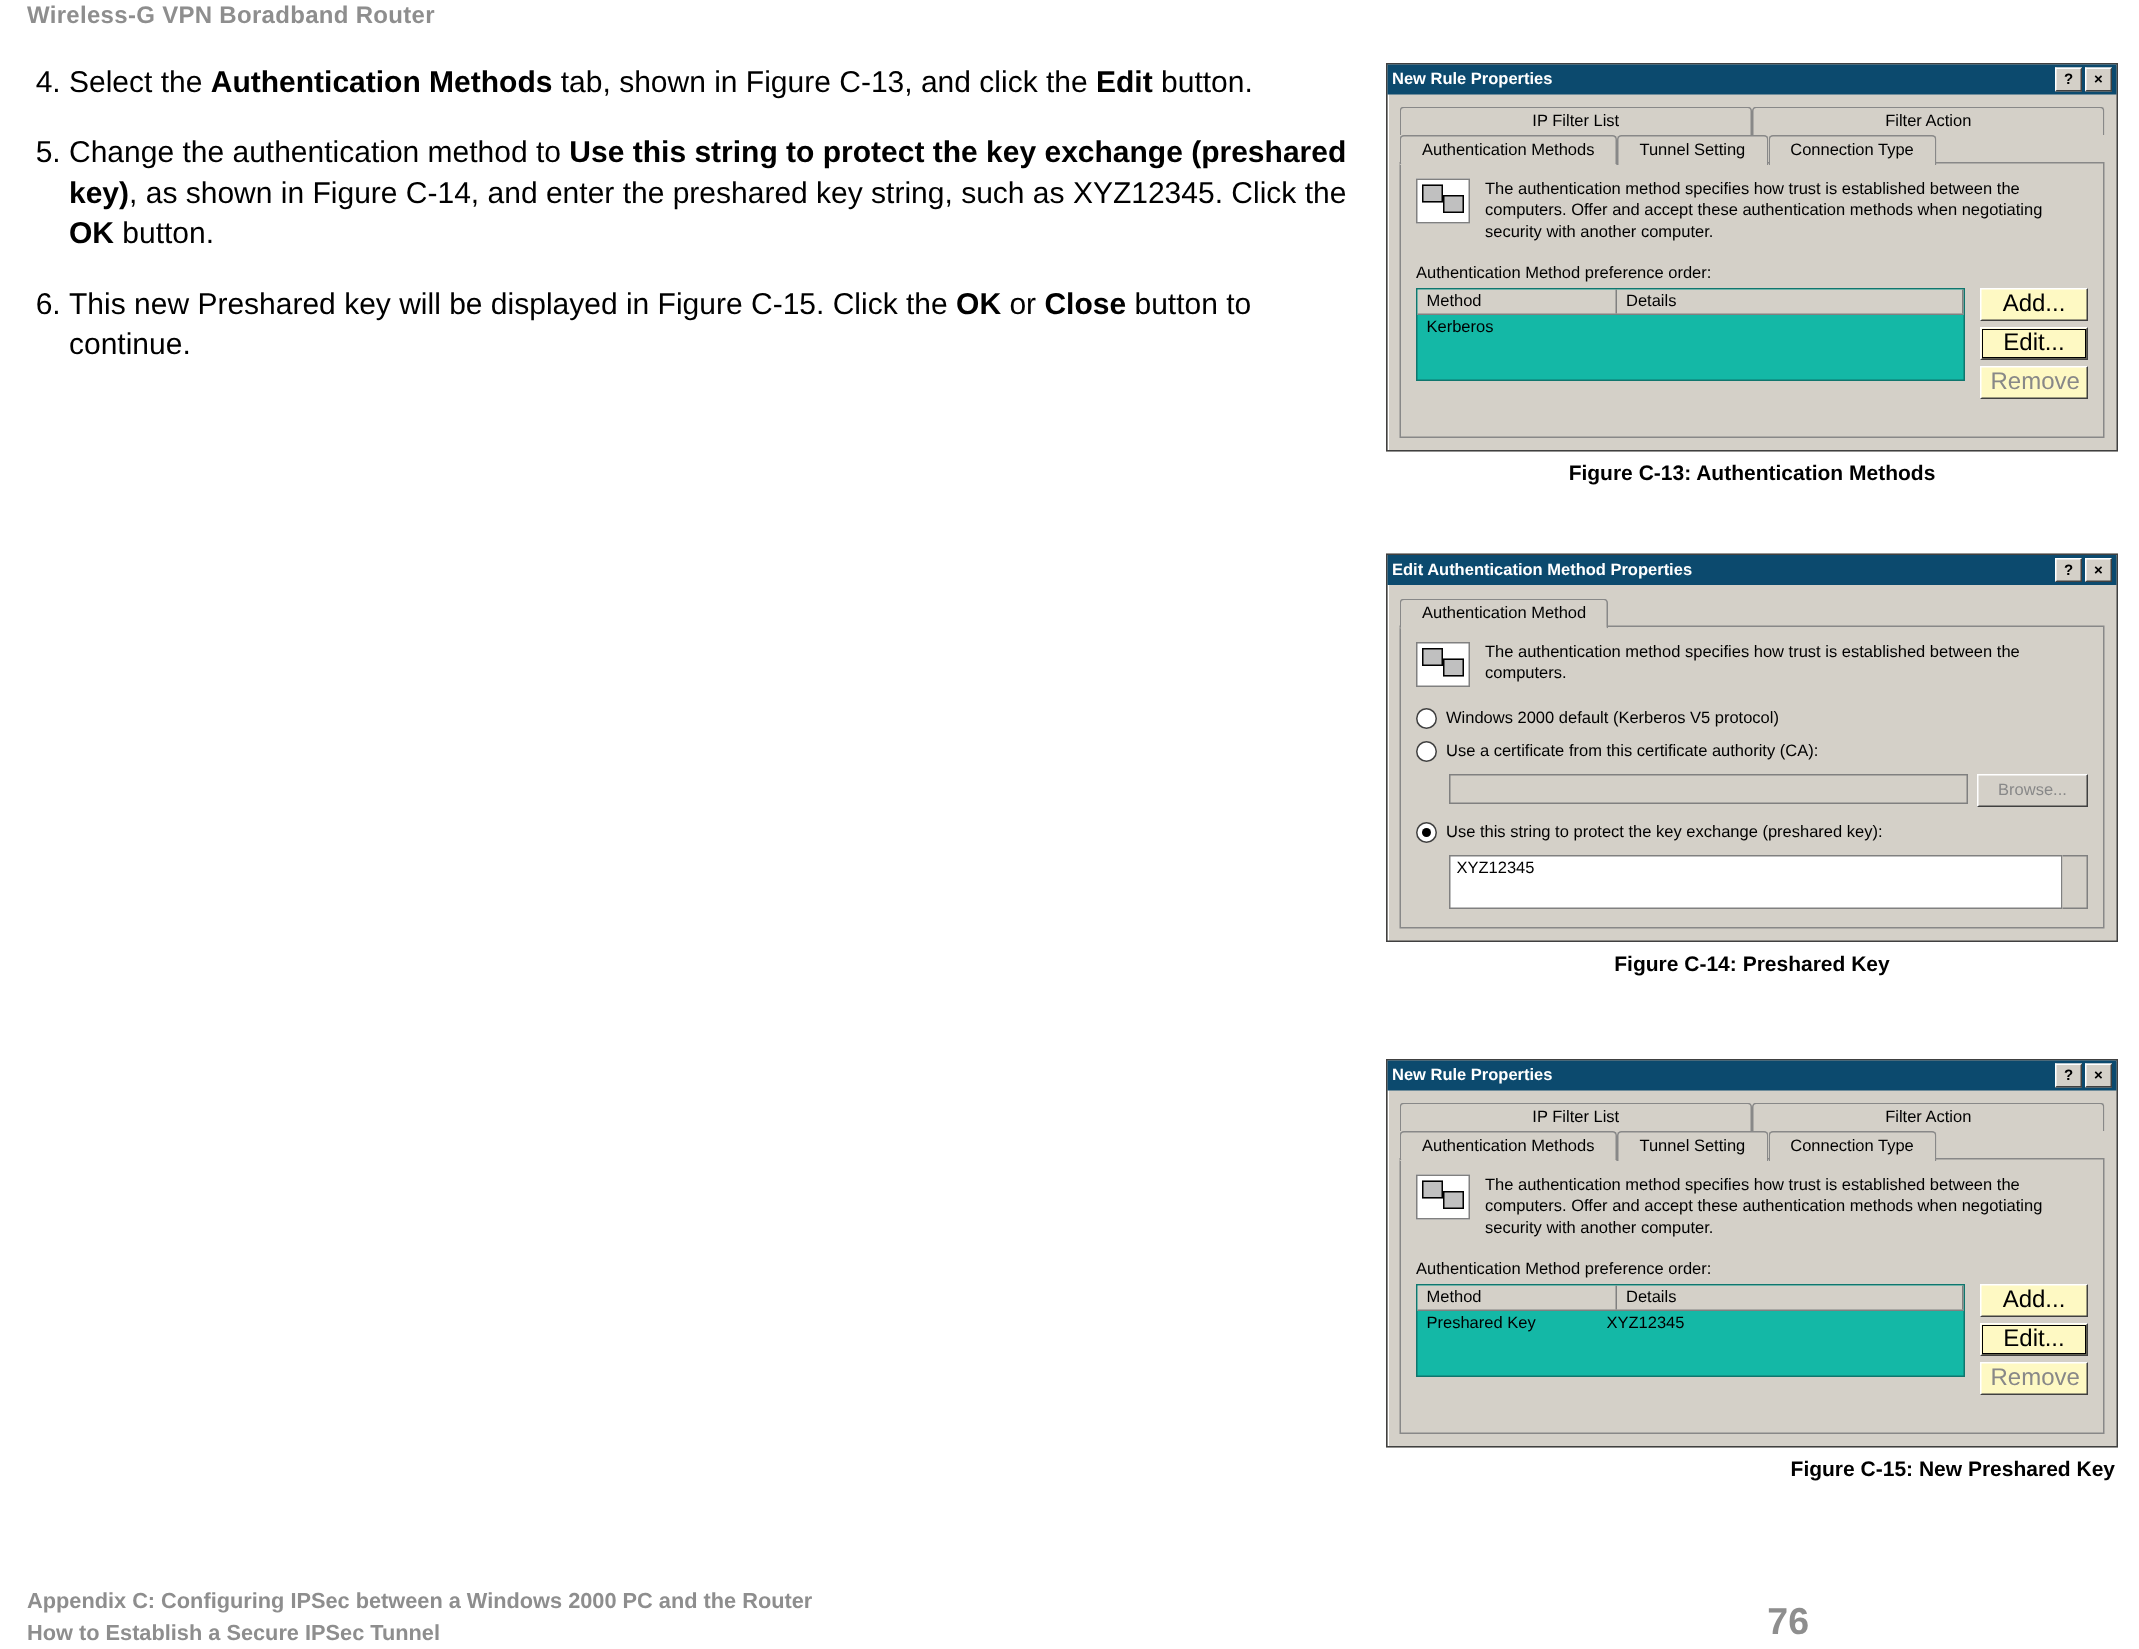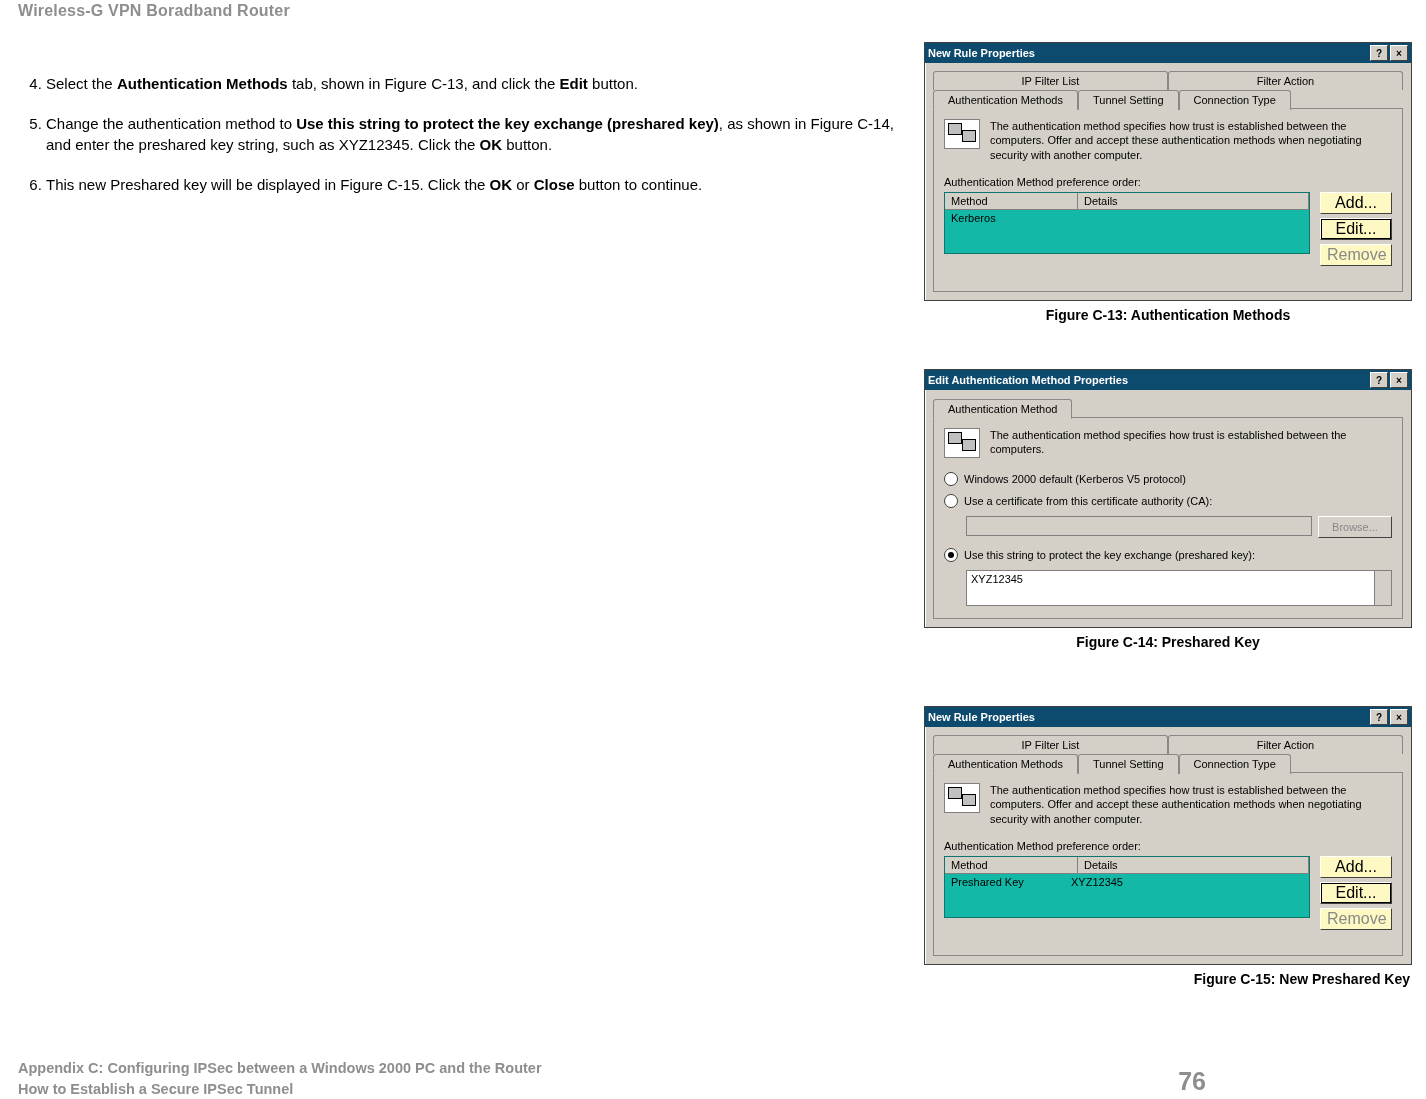--- a/index.html
+++ b/index.html
@@ -22,23 +22,22 @@
     font-size:16px;
     padding-top:2px;
     letter-spacing:.2px;
   }
   .main{
     display:flex;
     margin-top:22px;
   }
   .text-col{
     flex:0 0 900px;
-    font-size:15px;
+    font-size:20px;
     line-height:1.35;
-    margin-top:32px;
   }
   .text-col ol{
     margin:0;
     padding-left:28px;
   }
   .text-col li{
     margin-bottom:20px;
   }
   .text-col b{font-weight:700;font-family:Arial,Helvetica,sans-serif;}
   .fig-col{

